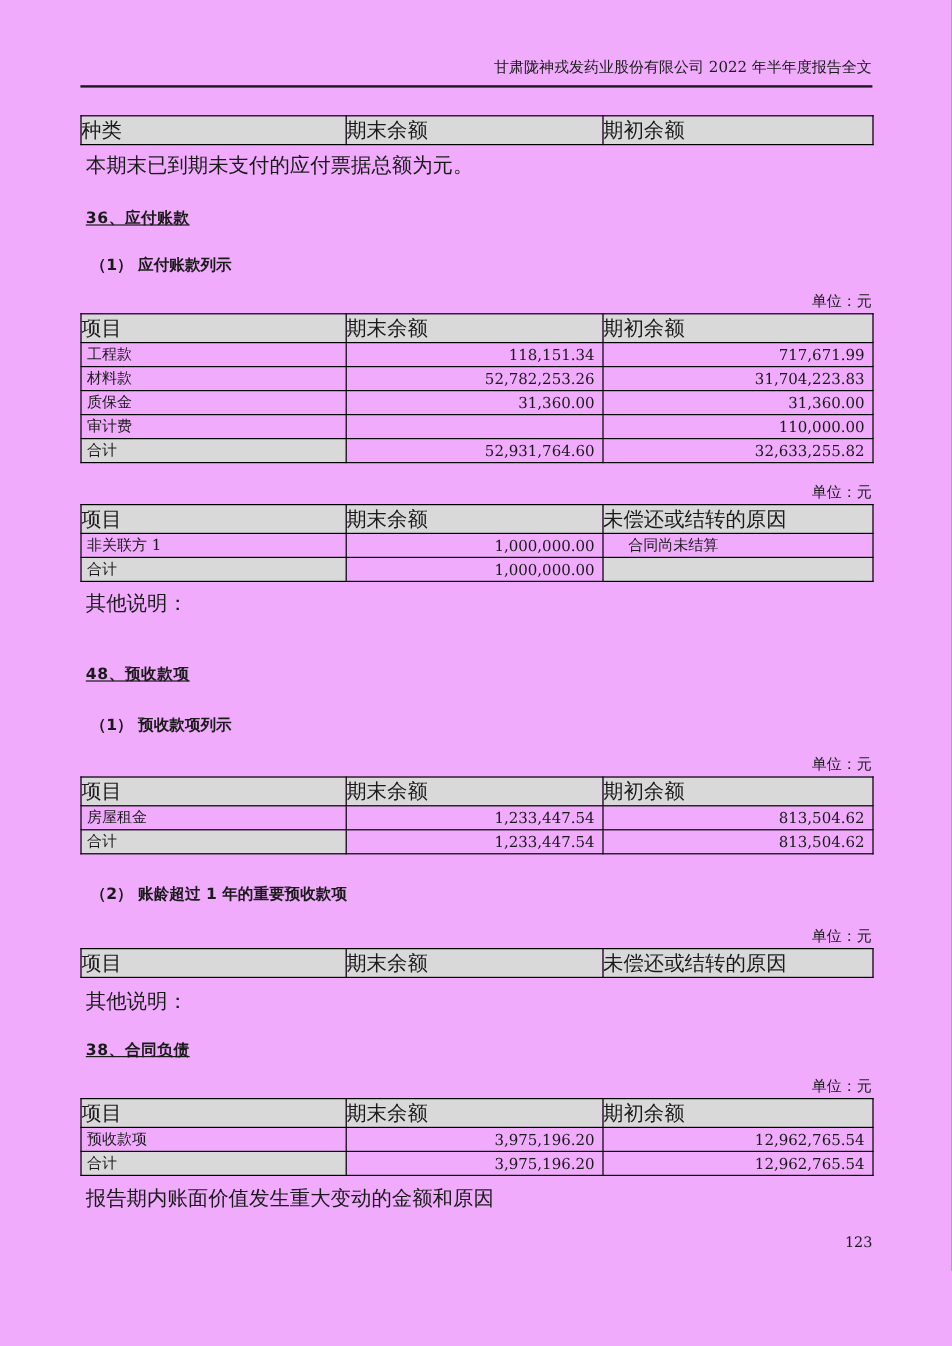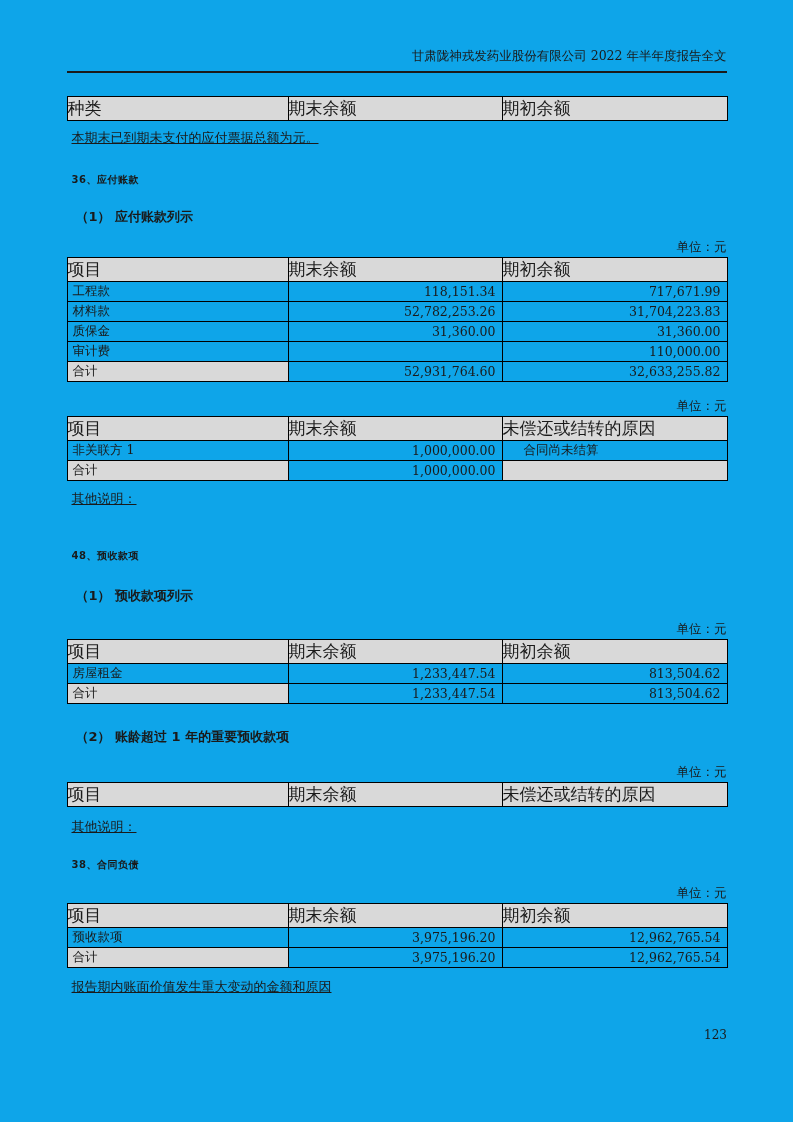--- a/index.html
+++ b/index.html
@@ -1,38 +1,38 @@
 <!DOCTYPE html>
 <html><head>
 <meta charset="utf-8">
 <style>
   * { margin: 0; padding: 0; box-sizing: border-box; }
   html, body { background: #888; }
   .page {
-    width: 793px; height: 1122px; margin: 0 auto; background: #0ea5e9;
+    width: 793px; height: 1122px; margin: 0 auto; background: #f0abfc;
     font-family: "DejaVu Serif", "Liberation Serif", serif;
     color: #1a1a1a; position: relative; overflow: hidden;
   }
   .content { width: 660px; margin: 0 auto; padding-top: 48px; }
   .doc-header { text-align: right; font-size: 12.5px; padding-bottom: 7px;
     border-bottom: 2px solid #1a1a1a; line-height: 16px; }
   table { border-collapse: collapse; width: 660px; table-layout: fixed;
     font-size: 12.5px; }
   th, td { border: 1px solid #000; font-weight: normal; overflow: hidden;
     white-space: nowrap; }
   th { background: #d9d9d9; text-align: left; height: 24px; font-size: 17px; }
   td { height: 20px; padding: 0 6px; }
   td.item { text-align: left; padding-left: 5px; }
   td.num { text-align: right; }
   td.reason { text-align: left; padding-left: 21px; }
   tr.total td.item { background: #d9d9d9; }
   td.gray { background: #d9d9d9; }
-  .note-line { font-size: 13px; line-height: 16px; padding-left: 5px; text-decoration: underline; }
-  .section-title { font-size: 10px; font-weight: bold; padding-left: 5px;
-    font-family: "DejaVu Sans", "Liberation Sans", sans-serif; letter-spacing: 0.5px; }
+  .note-line { font-size: 17px; line-height: 16px; padding-left: 5px; }
+  .section-title { font-size: 13px; font-weight: bold; padding-left: 5px;
+    font-family: "DejaVu Sans", "Liberation Sans", sans-serif; letter-spacing: 0.5px; text-decoration: underline; }
   .sub-title { font-size: 13px; font-weight: bold; padding-left: 9px;
     font-family: "DejaVu Sans", "Liberation Sans", sans-serif; }
   .unit-line { font-size: 12.5px; text-align: right; line-height: 16px; }
   .mt-table1 { margin-top: 23px; }
   .footer-page { position: absolute; right: 66px; bottom: 80px; font-size: 12px; }
 </style>
 </head>
 <body>
 
 <div class="page">

